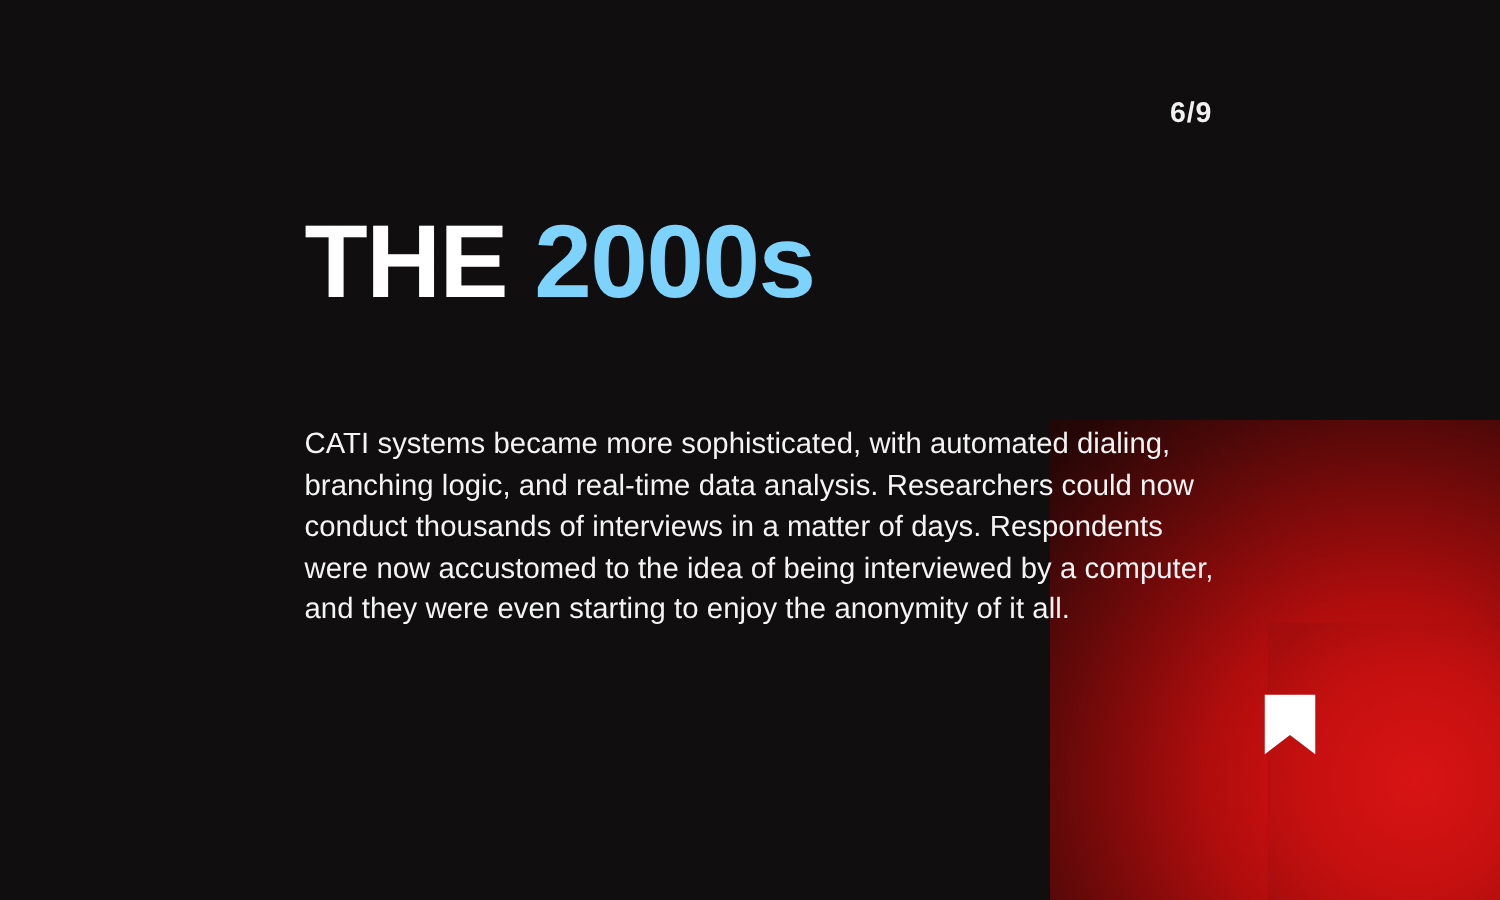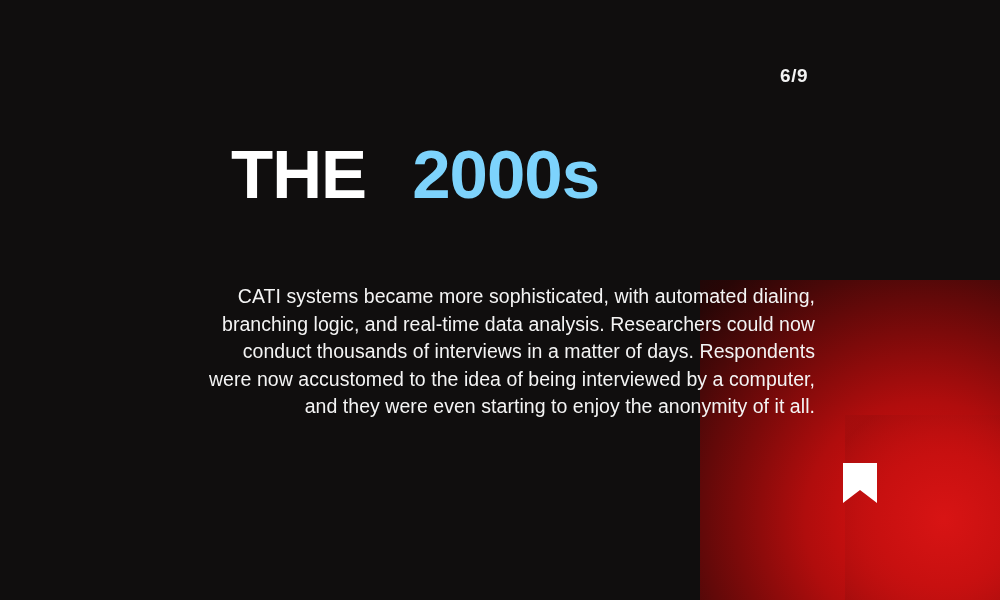--- a/index.html
+++ b/index.html
@@ -73,35 +73,34 @@
     position: absolute;
     left: 203px;
     top: 140px;
     font-size: 69px;
     font-weight: bold;
     letter-spacing: -1px;
     line-height: 1;
     white-space: nowrap;
     z-index: 5;
   }
-  .title-main { color: #ffffff; margin-left: 28px; }
+  .title-main { color: #ffffff; }
   .title-accent { color: #7dd3fc; }
 
   
   .body-text {
     position: absolute;
     left: 203px;
     top: 283px;
     width: 612px;
     font-size: 19.5px;
     line-height: 27.5px;
     color: #f4f4f4;
     letter-spacing: 0.05px;
     z-index: 5;
-    text-align: right;
   }
 
   
   .bookmark-icon {
     position: absolute;
     left: 843px;
     top: 463px;
     width: 34px;
     height: 40px;
     z-index: 6;

